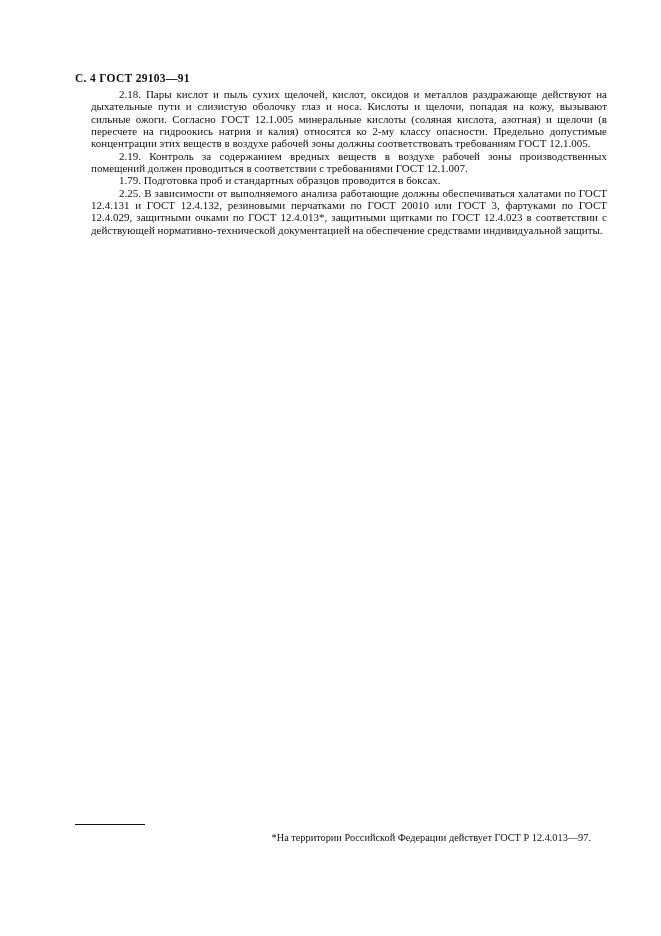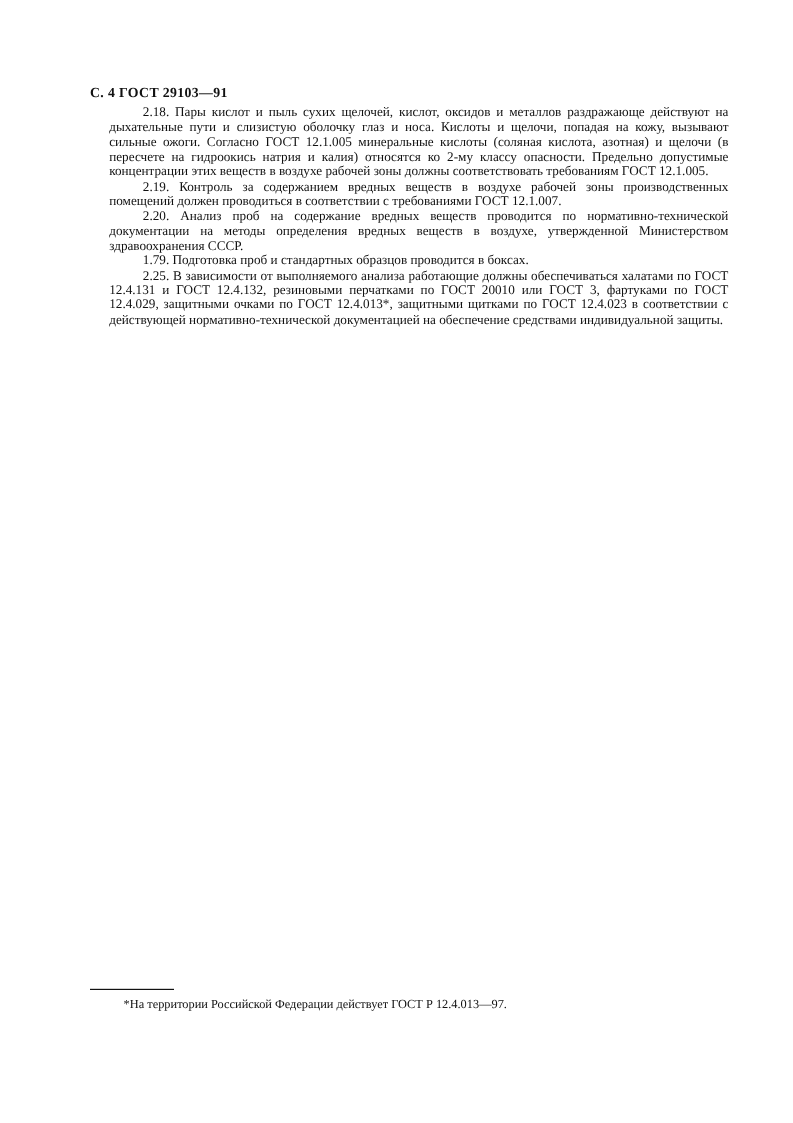--- a/index.html
+++ b/index.html
@@ -51,33 +51,33 @@
   .footnote-rule {
     width: 70px;
     height: 0;
     border-top: 1px solid #111111;
     margin: 0 0 7px 0;
   }
   .footnote p {
     margin: 0;
     padding: 0;
     text-indent: 28px;
+    text-align: right;
   }
 </style>
 </head>
 <body>
 
 <div class="page">
 
   <div class="page-header">С. 4 ГОСТ 29103—91</div>
 
   <div class="doc-body">
     <p>2.18.  Пары кислот и пыль сухих щелочей, кислот, оксидов и металлов раздражающе действуют на дыхательные пути и слизистую оболочку глаз и носа. Кислоты и щелочи, попадая на кожу, вызывают сильные ожоги. Согласно ГОСТ 12.1.005 минеральные кислоты (соляная кислота, азотная) и щелочи (в пересчете на гидроокись натрия и калия) относятся ко 2-му классу опасности. Предельно допустимые концентрации этих веществ в воздухе рабочей зоны должны соответствовать требованиям ГОСТ 12.1.005.</p>
     <p>2.19.  Контроль за содержанием вредных веществ в воздухе рабочей зоны производственных помещений должен проводиться в соответствии с требованиями ГОСТ 12.1.007.</p>
-    <p>2.20.  Анализ проб на содержание вредных веществ проводится по нормативно-технической документации на методы определения вредных веществ в воздухе, утвержденной Министерством здравоохранения СССР.</p>
     <p>1.79.  Подготовка проб и стандартных образцов проводится в боксах.</p>
     <p>2.25.  В зависимости от выполняемого анализа работающие должны обеспечиваться халатами по ГОСТ 12.4.131 и ГОСТ 12.4.132, резиновыми перчатками по ГОСТ 20010 или ГОСТ 3, фартуками по ГОСТ 12.4.029, защитными очками по ГОСТ 12.4.013*, защитными щитками по ГОСТ 12.4.023 в соответствии с действующей нормативно-технической документацией на обеспечение средствами индивидуальной защиты.</p>
   </div>
 
   <div class="footnote">
     <div class="footnote-rule"></div>
     <p>*На территории Российской Федерации действует ГОСТ Р 12.4.013—97.</p>
   </div>
 
 </div>

